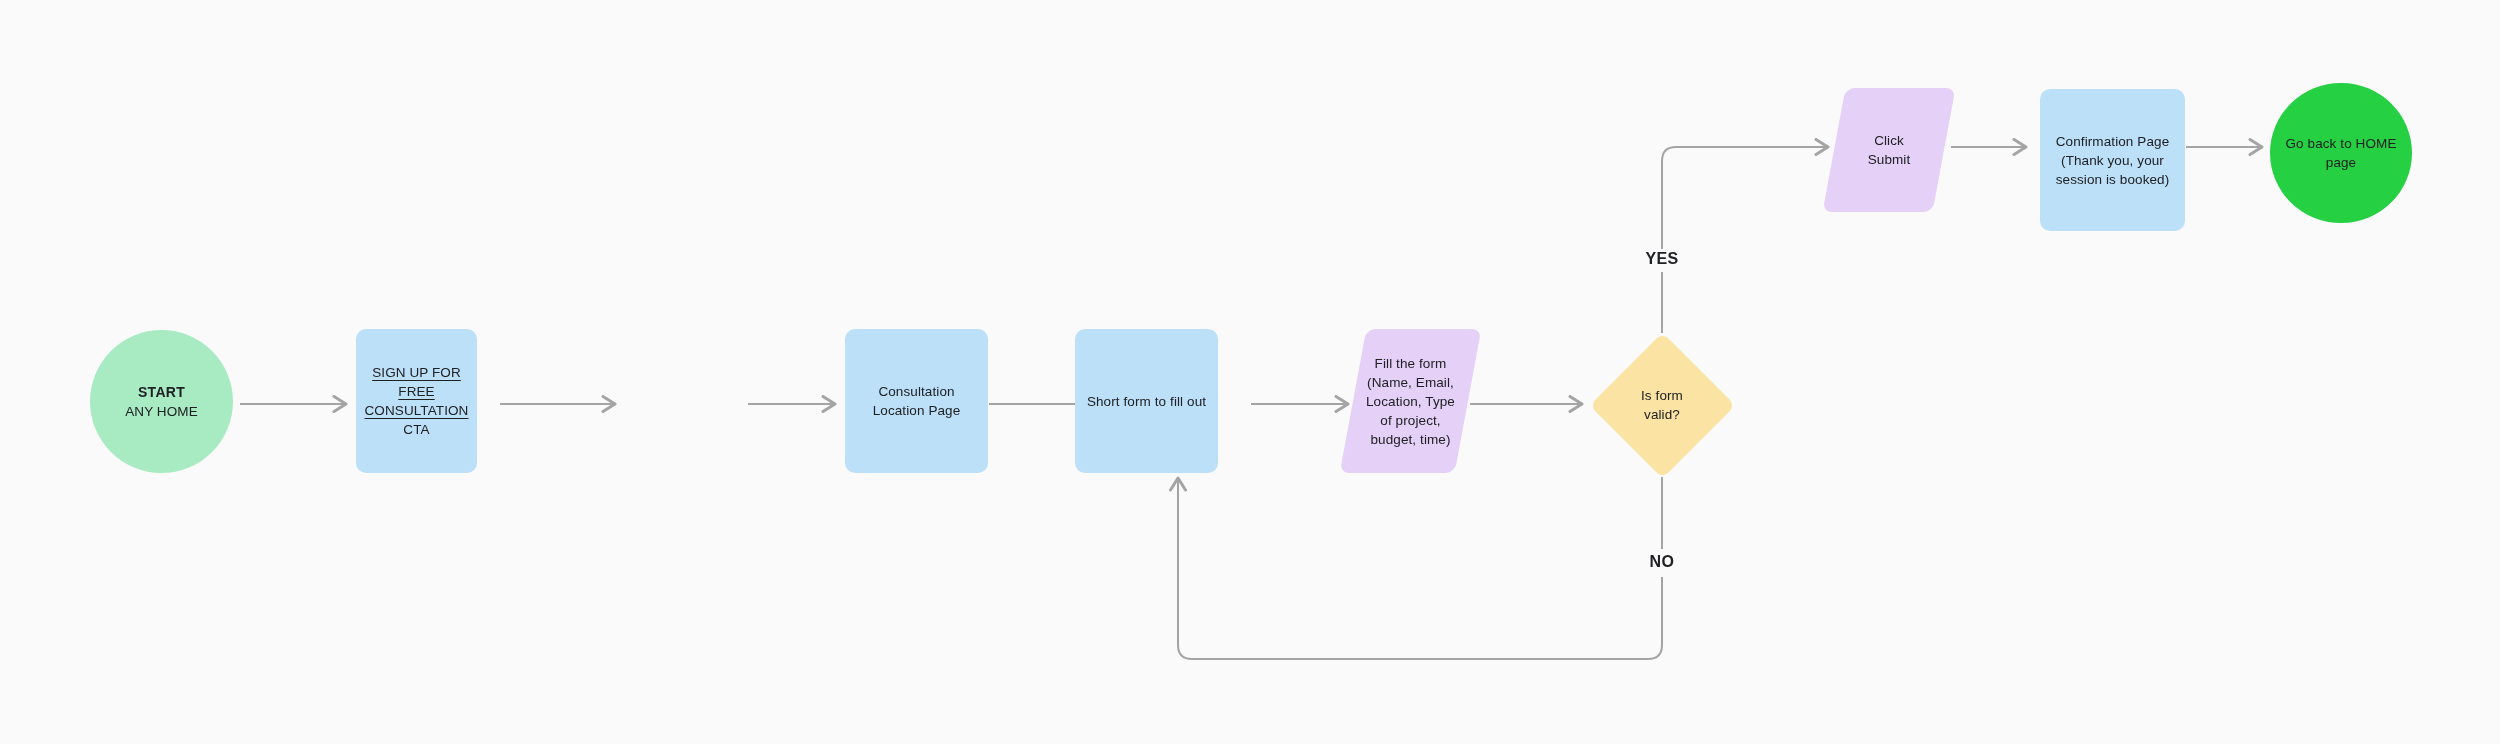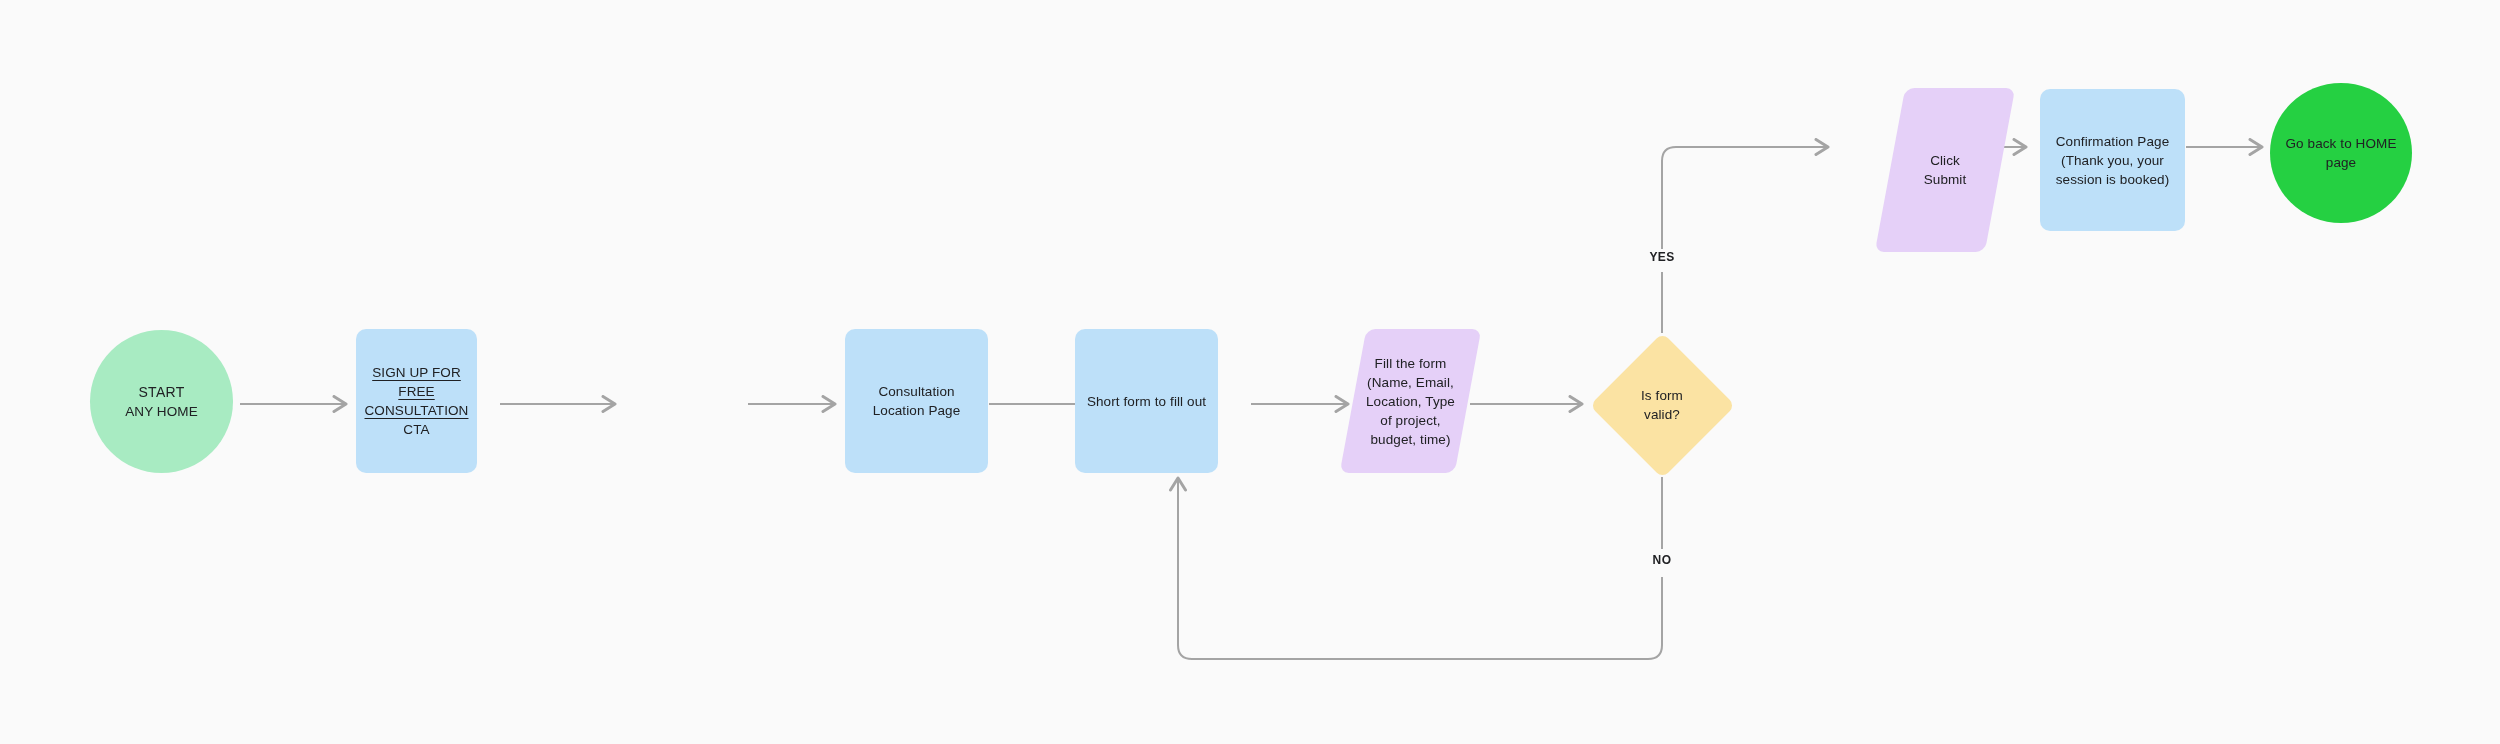--- a/index.html
+++ b/index.html
@@ -44,28 +44,28 @@
 
   .diamond .fill{
     position:absolute;inset:0;margin:auto;
     width:103px;height:103px;
     background:var(--yellow,#fbe3a3);
     border-radius:8px;
     transform:rotate(45deg);
     z-index:1;
   }
 
-  .bold{font-weight:400;font-size:14px;letter-spacing:.3px;}
+  .bold{font-weight:700;font-size:14px;letter-spacing:.3px;}
   .caps{font-size:13px;letter-spacing:.2px;}
   .u{text-decoration:underline;text-underline-offset:3px;}
   .nowrap{white-space:nowrap;}
 
   .edge-label{
     position:absolute;width:60px;text-align:center;
-    font-size:12px;font-weight:600;letter-spacing:.4px;
+    font-size:16px;font-weight:600;letter-spacing:.4px;
     color:var(--text,#202124);z-index:3;
   }
 </style>
 </head>
 <body>
 
 <div class="canvas">
 
   <svg class="wires" viewBox="0 0 2500 744" xmlns="http://www.w3.org/2000/svg">
     <defs>
@@ -126,21 +126,21 @@
     <div class="fill"></div>
     <div class="txt">
       <span>Fill the form</span>
       <span>(Name, Email,</span>
       <span>Location, Type</span>
       <span>of project,</span>
       <span>budget, time)</span>
     </div>
   </div>
 
-  <div class="node para" style="left:1890px;top:88px;width:110px;height:164px;">
+  <div class="node para" style="left:1834px;top:88px;width:110px;height:124px;">
     <div class="fill"></div>
     <div class="txt">
       <span>Click</span>
       <span>Submit</span>
     </div>
   </div>
 
   <div class="node box" style="left:2040px;top:89px;width:145px;height:142px;">
     <div class="txt">
       <span>Confirmation Page</span>

